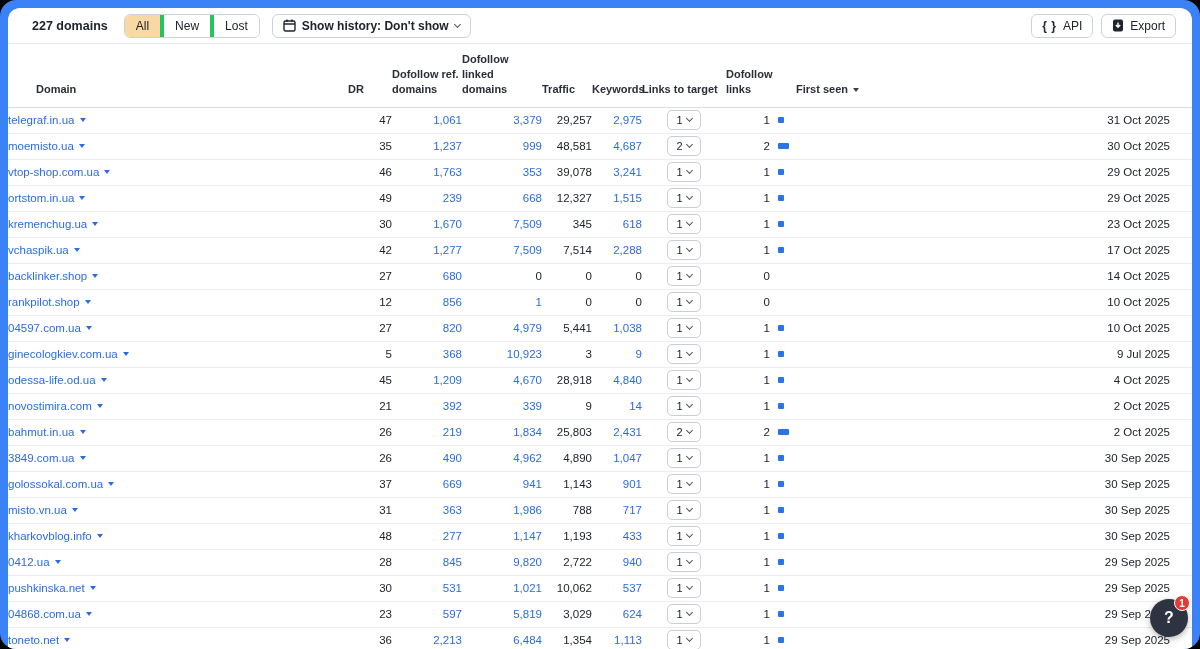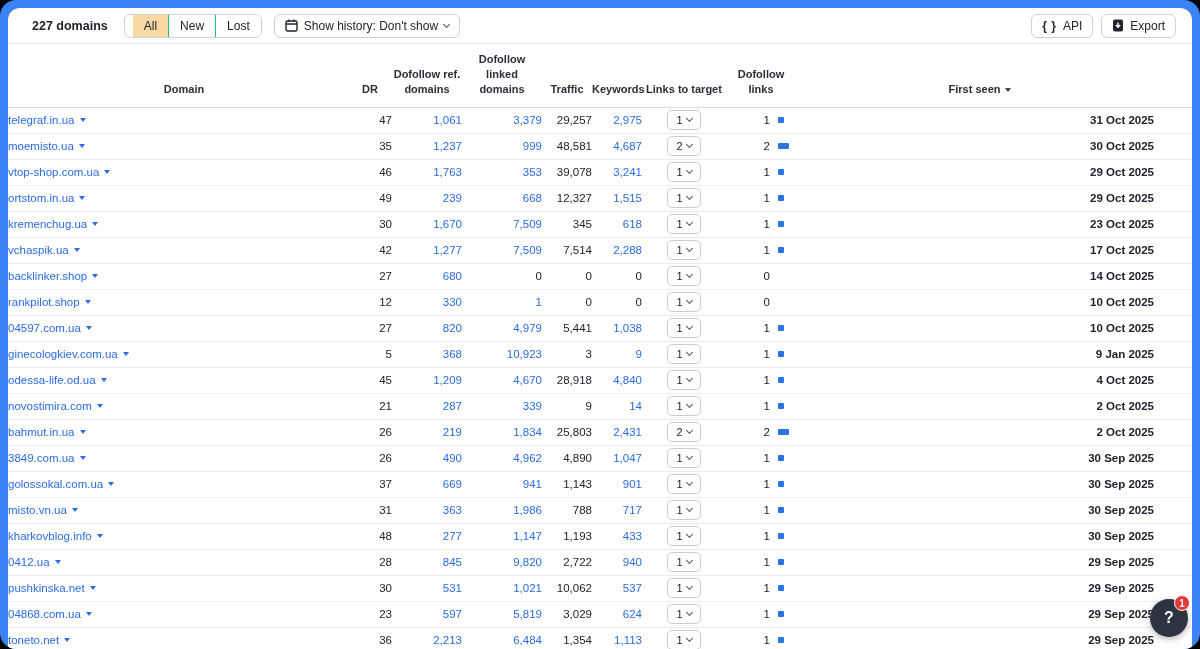--- a/index.html
+++ b/index.html
@@ -6,50 +6,50 @@
   html,body { background:#000; font-family:"Liberation Sans", sans-serif; }
   .screen { position:relative; width:1200px; height:649px; border-radius:16px; overflow:hidden;
             background:#3b82f6; }
   .card { position:absolute; left:8px; right:8px; top:8px; height:700px; background:#fff;
           border-radius:12px 12px 0 0; overflow:hidden; }
 
   
   .toolbar { height:36px; display:flex; align-items:center; padding:0 16px 0 24px;
              border-bottom:1px solid #e8e9ec; }
   .count { font-size:12.5px; font-weight:bold; color:#20242e; margin-right:16px; }
-  .seg-group { display:inline-flex; border:1px solid #cdd2da; border-radius:6px; overflow:hidden;padding-left:8px; }
+  .seg-group { display:inline-flex; border:1px solid #cdd2da; border-radius:6px; overflow:hidden; }
   .seg { font-size:12px; color:#20242e; padding:3px 11px; background:#fff; cursor:pointer;
-         border-left:1px solid #22c55e; line-height:16px; }
+         border-left:4px solid #22c55e; line-height:16px; }
   .seg:first-child { border-left:none; }
   .seg.selected { background:#f8d9a4; }
   .btn { display:inline-flex; align-items:center; gap:6px; border:1px solid #cdd2da;
          border-radius:6px; background:#fff; padding:3px 10px; font-size:12px; color:#20242e;
          line-height:16px; cursor:pointer; }
-  .history-btn { margin-left:12px; }
+  .history-btn { margin-left:12px;font-weight:bold; }
   .spacer { flex:1; }
   .chev { width:6px; height:6px; border-right:1.5px solid #555; border-bottom:1.5px solid #555;
           transform:rotate(45deg); margin-top:-3px; display:inline-block; }
   .chev.sm { width:5px; height:5px; }
   .braces { font-weight:bold; font-size:12px; letter-spacing:1px; color:#20242e; }
   .right-btns { display:flex; gap:8px; }
 
   
   table { width:100%; border-collapse:collapse; table-layout:fixed; }
   col.c-domain { width:340px; } col.c-dr { width:44px; } col.c-ref { width:70px; }
   col.c-linked { width:80px; } col.c-traffic { width:50px; } col.c-kw { width:50px; }
   col.c-links { width:84px; } col.c-df { width:70px; }
   th { font-size:11px; font-weight:bold; color:#2a2e36; vertical-align:bottom; padding:8px 0 10px 0;
-       white-space:pre-line; border-bottom:1px solid #dcdee2; text-align:center; line-height:1.35; }
-  th.l { text-align:center; padding-left:12px; }
+       white-space:pre-line; border-bottom:1px solid #dcdee2; text-align:left; line-height:1.35; }
+  th.l { text-align:left; padding-left:28px; }
   th.c { }
   th.fs { padding-right:28px; }
   td { height:26px; border-bottom:1px solid #ededef; font-size:11.5px; color:#20242e;
        text-align:right; white-space:nowrap; overflow:hidden; }
   td.l { text-align:left; }
-  td.fs { padding-right:38px;font-weight:bold; }
+  td.fs { padding-right:22px; }
   a.lnk { color:#2b6ce0; text-decoration:none; cursor:pointer; }
   .caret-dn { display:inline-block; width:0; height:0; border-left:3.5px solid transparent;
               border-right:3.5px solid transparent; border-top:4.5px solid #2b6ce0;
               margin-left:5px; vertical-align:2px; }
   .sort-caret { display:inline-block; width:0; height:0; border-left:3.5px solid transparent;
                 border-right:3.5px solid transparent; border-top:4.5px solid #3a3f48;
                 margin-left:5px; vertical-align:1px; }
   td.links-cell { text-align:center; }
   .mini-select { display:inline-flex; align-items:center; justify-content:center; gap:4px;
                  min-width:34px; height:20px; border:1px solid #c9cdd6; border-radius:5px;
@@ -267,21 +267,21 @@
               </span></td>
             <td><span class="df-wrap">
                 <span>0</span>
                 <span class="df-slot"></span>
               </span></td>
             <td class="fs">14 Oct 2025</td>
           </tr>
           <tr>
             <td class="l"><a class="lnk">rankpilot.shop</a><span class="caret-dn"></span></td>
             <td>12</td>
-            <td><a class="lnk">330</a></td>
+            <td><a class="lnk">856</a></td>
             <td><a class="lnk">1</a></td>
             <td>0</td>
             <td><span>0</span></td>
             <td class="links-cell"><span class="mini-select">
                 <span>1</span>
                 <span class="chev sm"></span>
               </span></td>
             <td><span class="df-wrap">
                 <span>0</span>
                 <span class="df-slot"></span>
@@ -317,21 +317,21 @@
             <td class="links-cell"><span class="mini-select">
                 <span>1</span>
                 <span class="chev sm"></span>
               </span></td>
             <td><span class="df-wrap">
                 <span>1</span>
                 <span class="df-slot">
                   <span class="df-bar w1"></span>
                 </span>
               </span></td>
-            <td class="fs">9 Jan 2025</td>
+            <td class="fs">9 Jul 2025</td>
           </tr>
           <tr>
             <td class="l"><a class="lnk">odessa-life.od.ua</a><span class="caret-dn"></span></td>
             <td>45</td>
             <td><a class="lnk">1,209</a></td>
             <td><a class="lnk">4,670</a></td>
             <td>28,918</td>
             <td><a class="lnk">4,840</a></td>
             <td class="links-cell"><span class="mini-select">
                 <span>1</span>
@@ -341,21 +341,21 @@
                 <span>1</span>
                 <span class="df-slot">
                   <span class="df-bar w1"></span>
                 </span>
               </span></td>
             <td class="fs">4 Oct 2025</td>
           </tr>
           <tr>
             <td class="l"><a class="lnk">novostimira.com</a><span class="caret-dn"></span></td>
             <td>21</td>
-            <td><a class="lnk">287</a></td>
+            <td><a class="lnk">392</a></td>
             <td><a class="lnk">339</a></td>
             <td>9</td>
             <td><a class="lnk">14</a></td>
             <td class="links-cell"><span class="mini-select">
                 <span>1</span>
                 <span class="chev sm"></span>
               </span></td>
             <td><span class="df-wrap">
                 <span>1</span>
                 <span class="df-slot">

